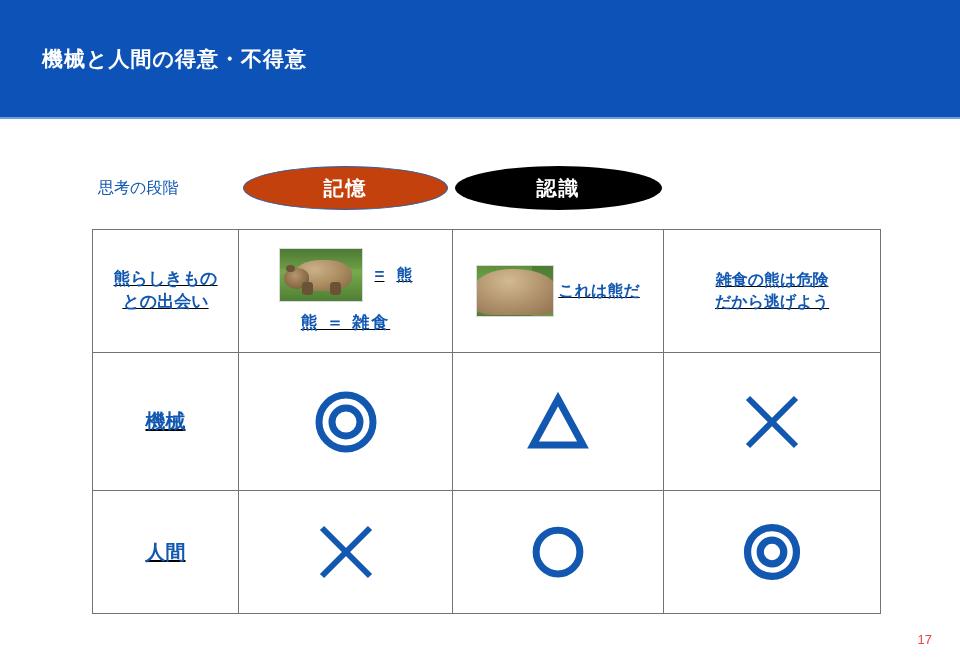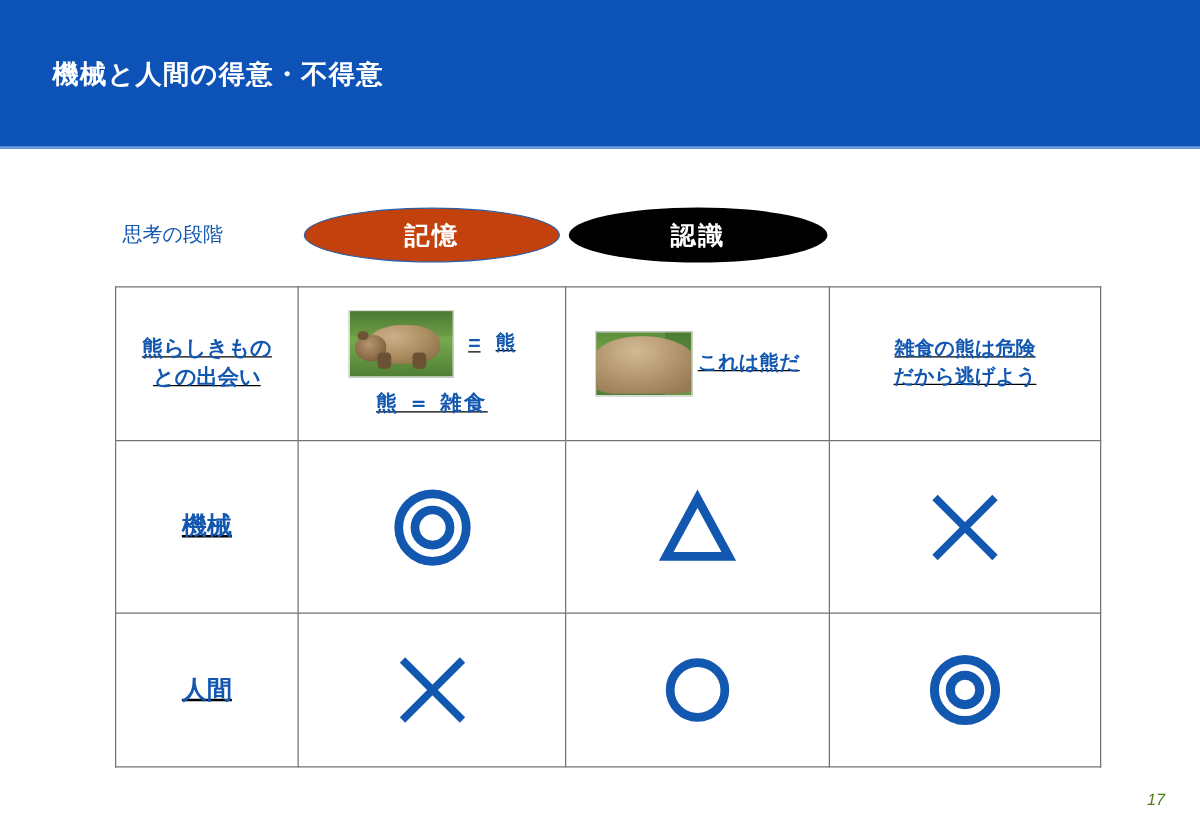--- a/index.html
+++ b/index.html
@@ -249,22 +249,21 @@
     display: block;
     margin: 0 auto;
   }
 
   
   #page-number {
     position: absolute;
     right: 28px;
     bottom: 18px;
     font-size: 13px;
-    color: #4d7c0f;
-    font-style: italic;
+    color: #ef4444;
   }
 </style>
 </head>
 <body>
 
 <div id="slide-header">
   <div class="accent-underline"></div>
 </div>
 <div id="slide-title">機械と人間の得意・不得意</div>
 

